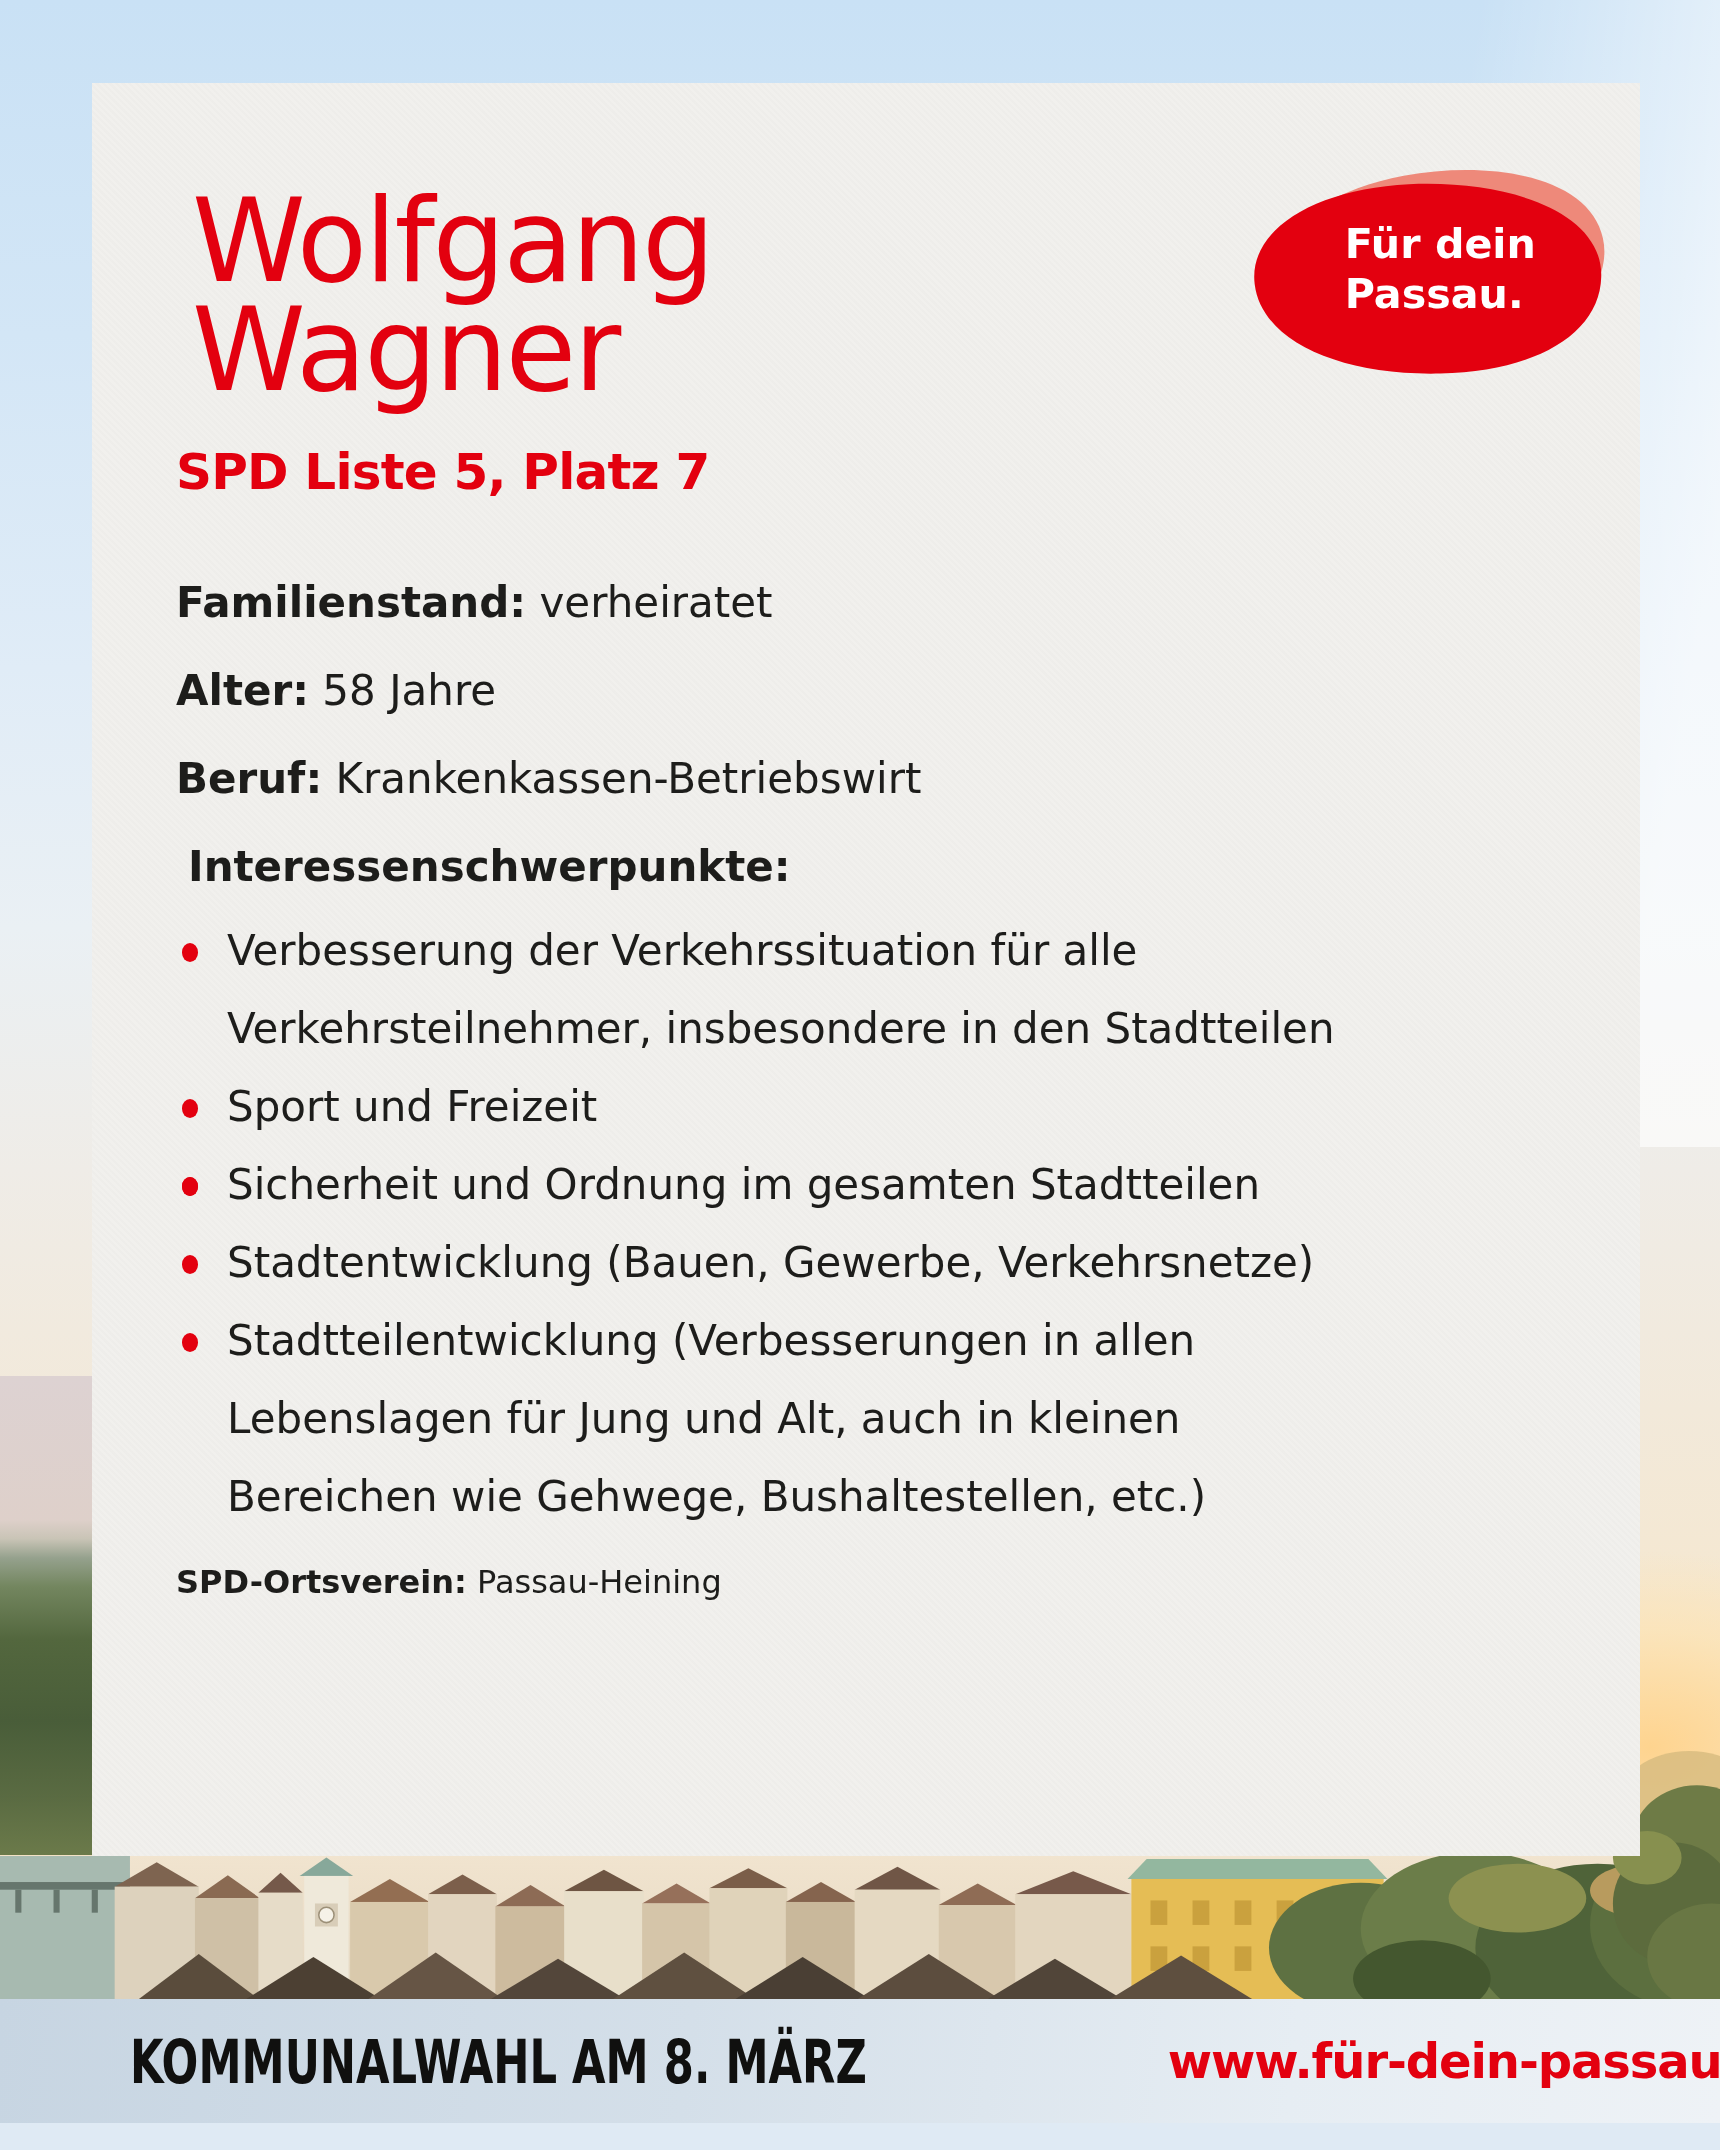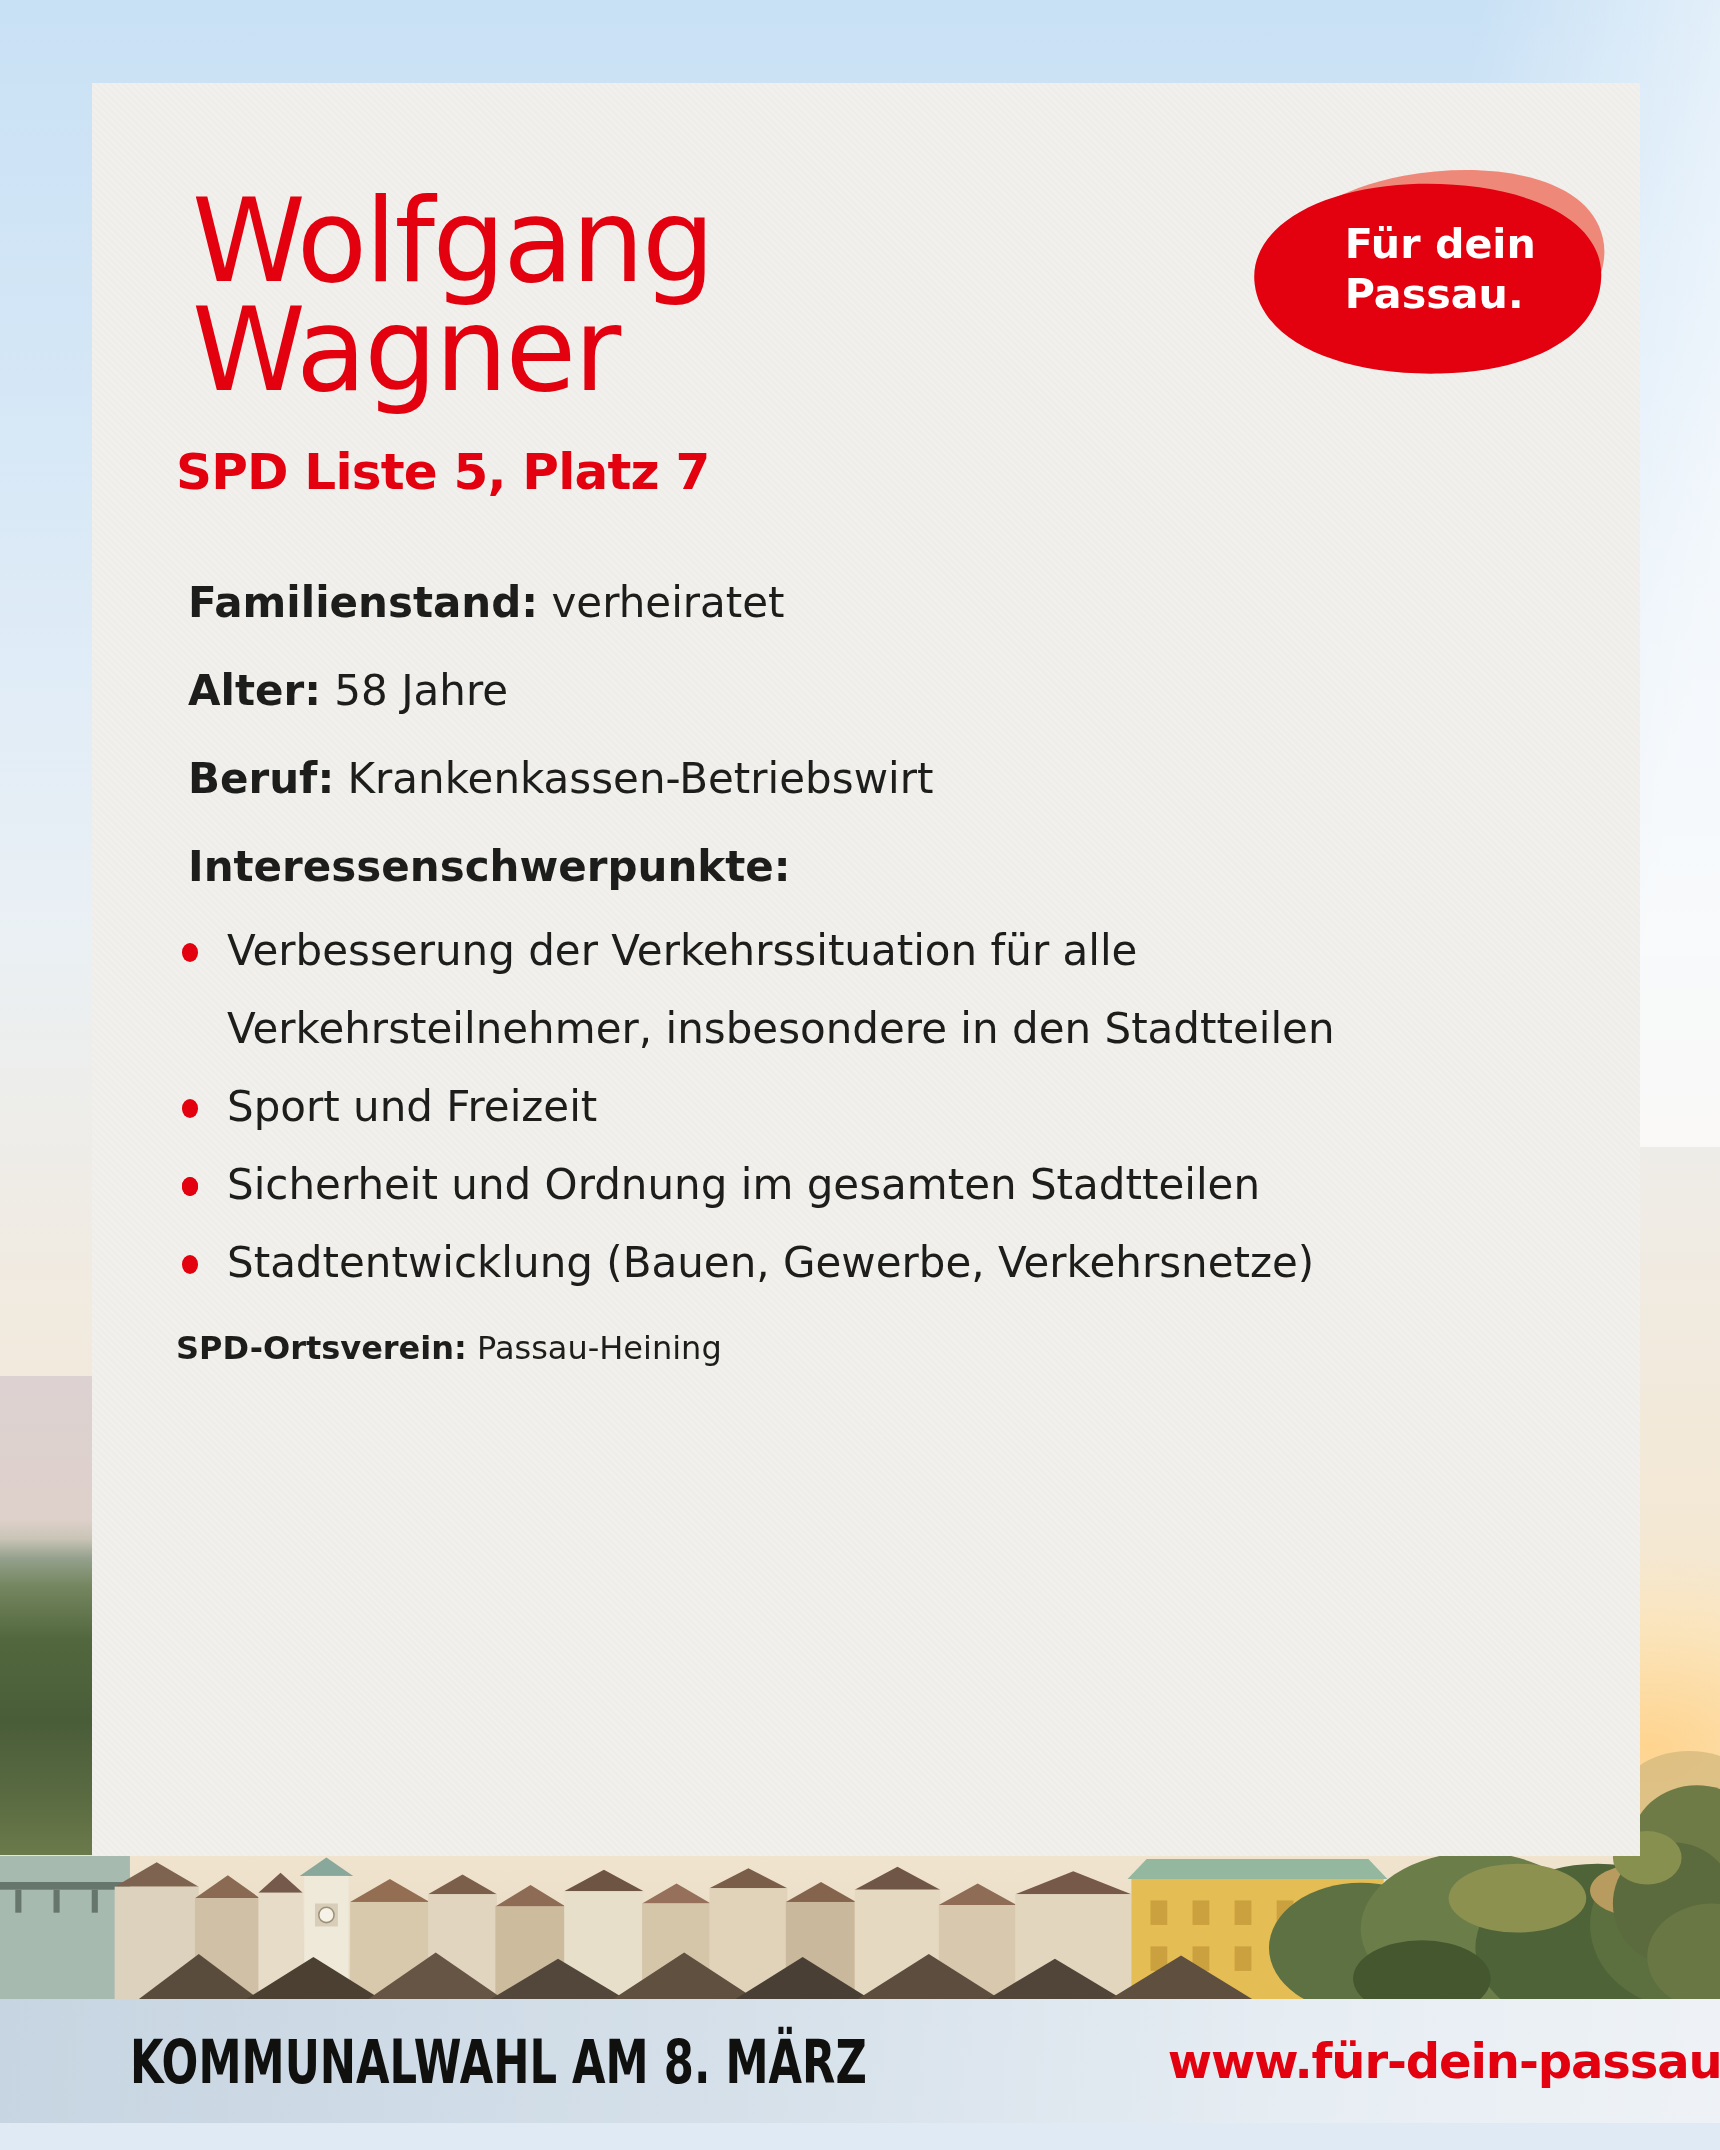--- a/index.html
+++ b/index.html
@@ -33,21 +33,21 @@
 
   
   .card{position:absolute;left:92px;top:83px;width:1548px;height:1773px;
     background:#f1f0ed;box-sizing:border-box;padding:88px 84px 0 84px;
     background-image:repeating-linear-gradient(45deg,rgba(0,0,0,.012) 0 2.3px,rgba(255,255,255,.02) 2.3px 4.6px);}
   .name{margin:16px;color:var(--spd-red,#e3000f);font-size:115px;line-height:109px;
     font-weight:400;letter-spacing:-2.3px;}
   .name span{display:block;}
   .list-info{margin:37px 0 0 0;color:var(--spd-red,#e3000f);font-size:50px;line-height:61px;
     font-weight:700;letter-spacing:-0.8px;}
-  .facts{margin-top:73px;margin-left:12px;}
+  .facts{margin-top:73px;}
   .fact{font-size:42px;line-height:54px;color:#1d1d1b;margin-bottom:34px;}
   .fact b{font-weight:700;}
   .interests-heading{margin:12px;font-size:42px;line-height:54px;font-weight:700;color:#1d1d1b;}
   ul.interests{list-style:none;margin:18.3px 0 0 0;padding:0;}
   ul.interests li{position:relative;padding-left:51px;font-size:42px;line-height:78px;color:#1d1d1b;}
   ul.interests li .bullet{position:absolute;left:6.1px;top:31px;width:16px;height:18.3px;border-radius:50%;
     background:var(--spd-red,#e3000f);}
   .ortsverein{margin:18.3px 0 0 0;font-size:32px;line-height:54px;color:#1d1d1b;}
   .ortsverein b{font-weight:700;}
 
@@ -193,20 +193,21 @@
   <li><span class="bullet"></span><span class="text">Verbesserung der Verkehrssituation für alle<br>Verkehrsteilnehmer, insbesondere in den Stadtteilen</span></li>
 
   <li><span class="bullet"></span><span class="text">Sport und Freizeit</span></li>
 
   <li><span class="bullet"></span></li>
 
   <li><span class="bullet"></span><span class="text">Sicherheit und Ordnung im gesamten Stadtteilen</span></li>
 
   <li><span class="bullet"></span><span class="text">Stadtentwicklung (Bauen, Gewerbe, Verkehrsnetze)</span></li>
 
+  <li><span class="bullet"></span><span class="text">Stadtteilentwicklung (Verbesserungen in allen<br>Lebenslagen für Jung und Alt, auch in kleinen<br>Bereichen wie Gehwege, Bushaltestellen, etc.)</span></li>
 </ul>
 
     <p class="ortsverein"><b>SPD-Ortsverein:</b> <span>Passau-Heining</span></p>
 
     <div class="logo">
       <svg viewBox="0 0 560 300">
         <path transform="rotate(-7 280 150)" d="M 95,160 C 75,92 165,36 280,29 C 398,22 522,60 529,142 C 535,206 468,264 348,280 C 218,296 114,242 95,160 Z" fill="#ee8070" opacity="0.92"></path>
         <path d="M 70,172 C 61,100 150,47 272,41 C 400,35 526,76 524,162 C 522,237 438,286 313,289 C 183,292 79,247 70,172 Z" fill="#e3000f"></path>
         <text x="188" y="138">Für dein</text>
         <text x="188" y="203">Passau.</text>

